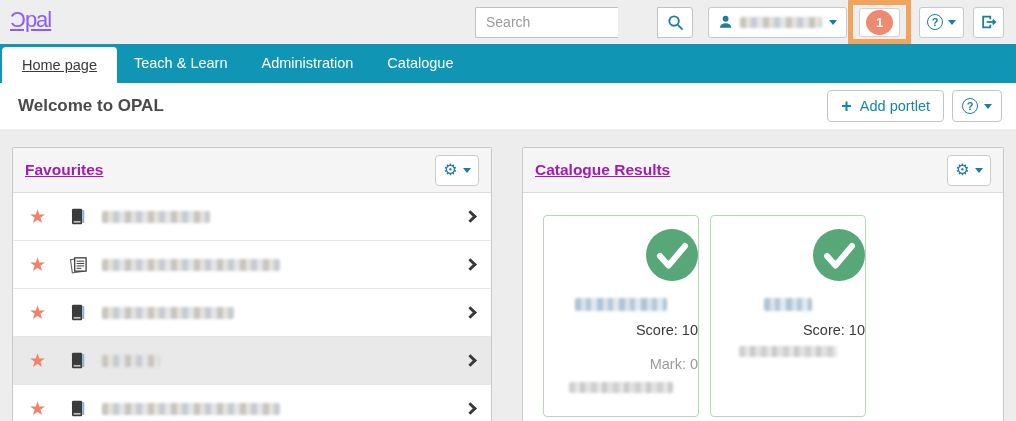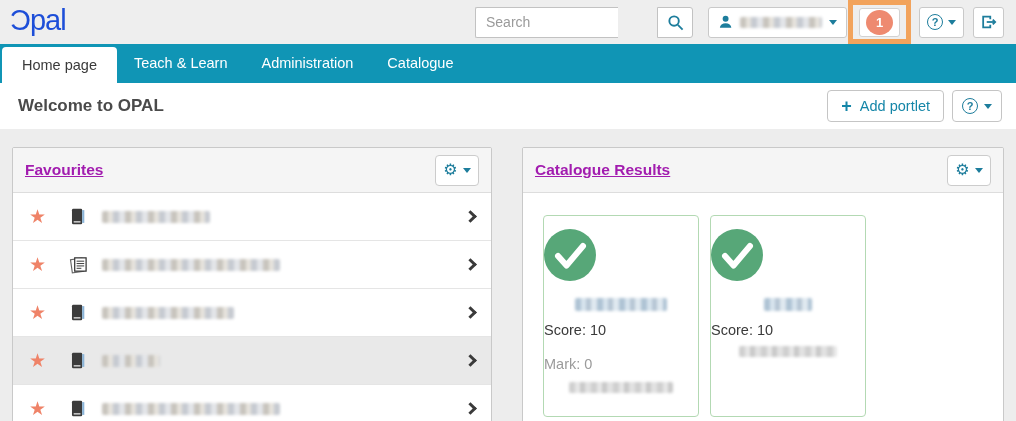--- a/index.html
+++ b/index.html
@@ -2,21 +2,21 @@
 <html><head>
 <meta charset="utf-8">
 <style>
   * { box-sizing: border-box; margin: 0; padding: 0; }
   html,body { width:1016px; height:421px; overflow:hidden; }
   body { font-family:"Liberation Sans","DejaVu Sans",sans-serif; background:#ededed; }
   .page { width:1016px; height:421px; overflow:hidden; }
 
   
   .topbar { height:44px; background:#eeeeee; display:flex; align-items:center; padding:0 12px 0 10px; }
-  .logo { font-size:29px; color:#1d4ed8; letter-spacing:-1px; cursor:pointer; line-height:1; padding-bottom:4px; }
+  .logo { font-size:22px; color:#8b5cf6; letter-spacing:-1px; cursor:pointer; line-height:1; padding-bottom:4px;text-decoration:underline; }
   .top-right { margin-left:auto; display:flex; align-items:center; }
   .search-group { display:flex; height:31px;gap:39px; }
   .search-input { width:143px; height:31px; border:1px solid #c2c2c2; border-right:none; padding:0 10px; font-size:14px; color:#444; background:#fff; border-radius:2px 0 0 2px; outline:none; }
   .search-input::placeholder { color:#9a9a9a; }
   .search-btn { width:36px; height:31px; background:#fff; border:1px solid #c2c2c2; border-radius:0 3px 3px 0; display:flex; align-items:center; justify-content:center; cursor:pointer; }
   .user-btn { margin-left:15px; height:31px; width:139px; background:#fff; border:1px solid #c9c9c9; border-radius:3px; display:flex; align-items:center; gap:7px; padding:0 9px; cursor:pointer; }
   .user-btn .caret { margin-left:auto; }
   .caret { width:0; height:0; border-left:4px solid transparent; border-right:4px solid transparent; border-top:5px solid #1d7d9c; display:inline-block; }
   .annotation-box { margin-left:1px; height:44px; border:5px solid #f2a35c; display:flex; align-items:center; justify-content:center; padding:0 6px; }
   .notif-btn { width:41px; height:29px; background:#fff; border:1px solid #d2d2d2; border-radius:3px; display:flex; align-items:center; justify-content:center; cursor:pointer; }
@@ -28,21 +28,21 @@
   
   .redact { display:inline-block; height:12px; border-radius:2px; filter:blur(1.4px);
     background:repeating-linear-gradient(90deg,#c8c4bd 0 6px,#e6e3dd 6px 11px,#c6cad1 11px 17px,#e3e5e9 17px 23px); }
   .redact-user { width:86px; height:11px; }
   .redact-teal { background:repeating-linear-gradient(90deg,#aec3d4 0 6px,#d8e4ee 6px 11px,#b6c6d4 11px 16px,#e0e9f0 16px 22px); }
   .redact-gray { background:repeating-linear-gradient(90deg,#cfcfcf 0 6px,#e7e7e7 6px 11px,#c9c9c9 11px 16px,#e2e2e2 16px 22px); }
 
   
   .navbar { height:39px; background:#1095b5; display:flex; align-items:flex-end; padding-left:2px; }
   .tab { color:#fff; font-size:14.5px; line-height:39px; height:39px; padding:0 17px; cursor:pointer; white-space:nowrap; }
-  .tab.active { background:#fff; color:#3a3a3a; height:36px; line-height:36px; border-radius:4px 4px 0 0; padding:0 20px; }
+  .tab.active { background:#fff; color:#3a3a3a; height:36px; line-height:36px; border-radius:4px 4px 0 0; padding:0 20px;text-decoration:underline; }
 
   
   .welcome-bar { height:46px; background:#fff; display:flex; align-items:center; padding:0 14px 0 18px; }
   .welcome-title { font-size:17px; font-weight:700; color:#4a4a4a; }
   .wb-right { margin-left:auto; display:flex; gap:8px; }
   .add-portlet-btn { height:32px; background:#fff; border:1px solid #c5c5c5; border-radius:4px; display:flex; align-items:center; gap:8px; padding:0 13px; color:#1586a8; font-size:14.5px; cursor:pointer; }
   .plus { font-size:18px; font-weight:bold; line-height:1; color:#1586a8; }
   .wb-help-btn { height:32px; background:#fff; border:1px solid #c5c5c5; border-radius:4px; display:flex; align-items:center; gap:6px; padding:0 9px; cursor:pointer; }
 
   
@@ -57,21 +57,21 @@
 
   
   .fav-row { height:48px; display:flex; align-items:center; padding:0 16px; border-bottom:1px solid #e5e5e5; background:#fff; cursor:pointer; }
   .fav-row.hl { background:#e9e9e9; }
   .star { color:#ef8368; font-size:19px; width:26px; flex:none; margin-right:14px; line-height:1; }
   .fav-icon { width:20px; flex:none; margin-right:13px; display:flex; align-items:center; }
   .chev { margin-left:auto; width:9px; height:9px; border-top:3px solid #3a3a3a; border-right:3px solid #3a3a3a; transform:rotate(45deg); flex:none; }
 
   
   .assess-body { display:flex; gap:11px; padding:22px 20px; align-items:flex-start; }
-  .card { width:156px; height:202px; border:1px solid #b3d9b3; border-radius:4px; background:#fff; text-align:left; padding-top:13px; cursor:pointer; }
+  .card { width:156px; height:202px; border:1px solid #b3d9b3; border-radius:4px; background:#fff; text-align:right; padding-top:13px; cursor:pointer; }
   .check-wrap { margin-bottom:13px; }
   .card-title { display:block; height:13px; margin:0 auto 11px; }
   .score { font-size:14.5px; color:#3a3a3a; }
   .mark { font-size:14.5px; color:#9b9b9b; margin-top:18px; }
   .card-date { display:block; height:11px; margin:10px auto 0; }
 </style>
 </head>
 <body>
 
 <div class="page">

